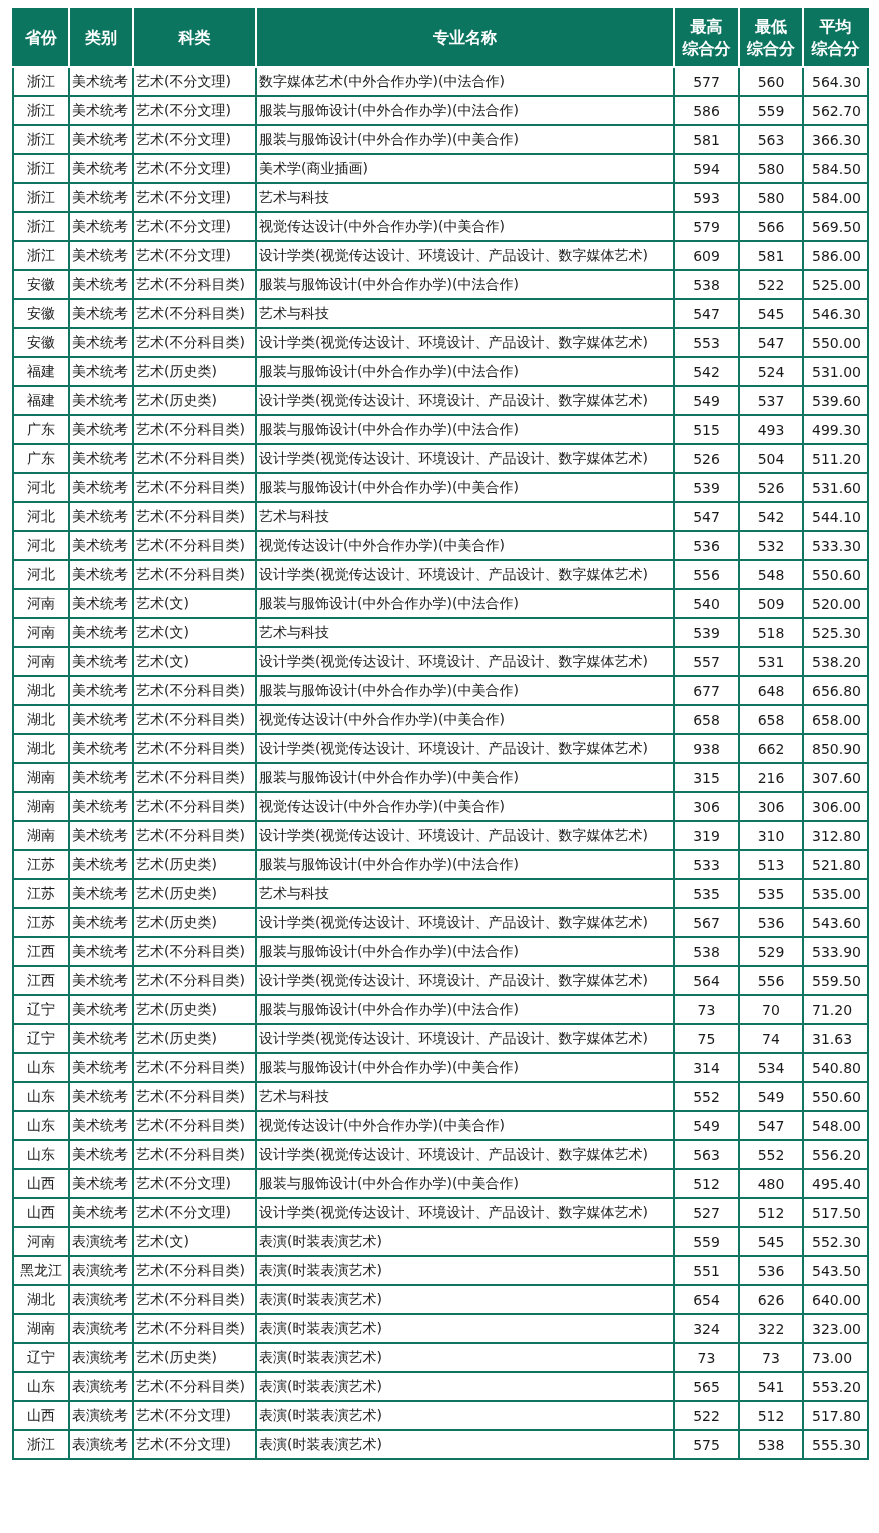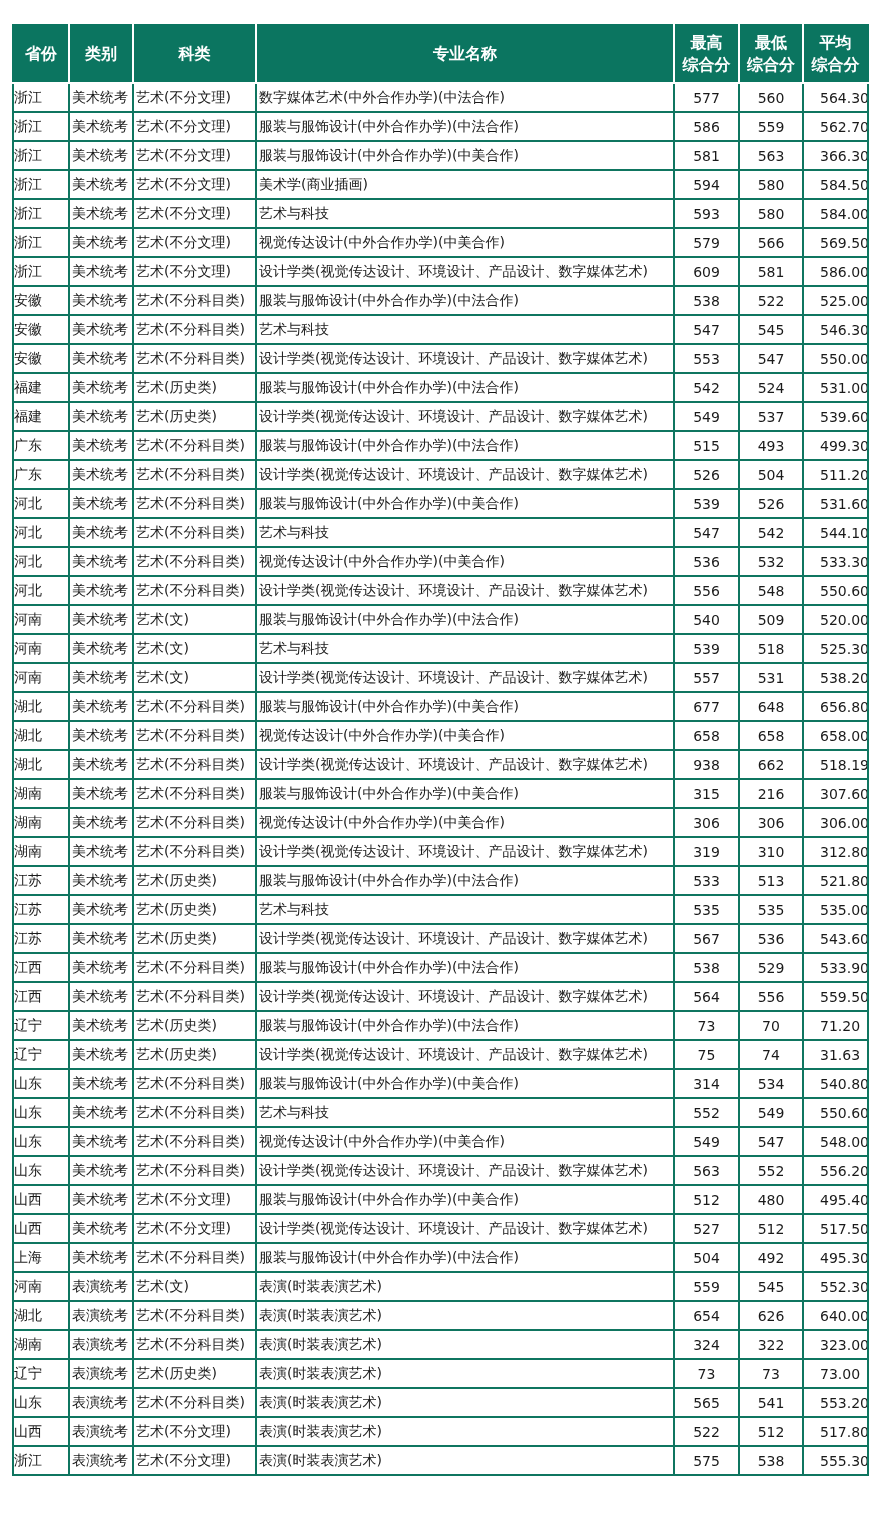--- a/index.html
+++ b/index.html
@@ -1,26 +1,26 @@
 <!DOCTYPE html>
 <html><head>
 <meta charset="utf-8">
 <style>
   html, body { margin: 0; padding: 0; background: #ffffff; }
   body { width: 879px; height: 1533px; position: relative; font-family: "DejaVu Sans", sans-serif; }
-  .wrap { position: absolute; left: 12px; top: 24px; width: 855px; }
+  .wrap { position: absolute; left: 12px; top: 8px; width: 855px; }
   table { border-collapse: collapse; width: 855px; table-layout: fixed; }
   th, td { border: 2px solid #0f7560; padding: 0; height: 27px; font-size: 14px; color: #1a1a1a; white-space: nowrap; overflow: hidden; }
   thead th { background: #0b7560; color: #ffffff; font-weight: bold; font-size: 16px; height: 56px; border-color: #ffffff; border-top-color: #0b7560; line-height: 22px; }
   thead th:first-child { border-left-color: #0b7560; }
   thead th:last-child { border-right-color: #0b7560; }
-  td.c { }
+  td.c { text-align: center; }
   td.l { text-align: left; padding-left: 2px; }
   td.n { text-align: center; }
-  td.avg { text-align: left; padding-left: 16px; }
+  td.avg { text-align: left; padding-left: 8px; }
   col.c1 { width: 56px; } col.c2 { width: 64px; } col.c3 { width: 123px; } col.c4 { width: 418px; }
   col.c5 { width: 65px; } col.c6 { width: 64px; } col.c7 { width: 65px; }
 </style>
 </head>
 <body>
 
 <div class="wrap">
   <table>
     <colgroup>
       <col class="c1">
@@ -250,21 +250,21 @@
           <td class="n">658</td>
           <td class="avg">658.00</td>
         </tr>
         <tr>
           <td class="c">湖北</td>
           <td class="l">美术统考</td>
           <td class="l">艺术(不分科目类)</td>
           <td class="l">设计学类(视觉传达设计、环境设计、产品设计、数字媒体艺术)</td>
           <td class="n">938</td>
           <td class="n">662</td>
-          <td class="avg">518.19</td>
+          <td class="avg">850.90</td>
         </tr>
         <tr>
           <td class="c">湖南</td>
           <td class="l">美术统考</td>
           <td class="l">艺术(不分科目类)</td>
           <td class="l">服装与服饰设计(中外合作办学)(中美合作)</td>
           <td class="n">315</td>
           <td class="n">216</td>
           <td class="avg">307.60</td>
         </tr>
@@ -397,36 +397,36 @@
         <tr>
           <td class="c">山西</td>
           <td class="l">美术统考</td>
           <td class="l">艺术(不分文理)</td>
           <td class="l">设计学类(视觉传达设计、环境设计、产品设计、数字媒体艺术)</td>
           <td class="n">527</td>
           <td class="n">512</td>
           <td class="avg">517.50</td>
         </tr>
         <tr>
-          <td class="c">上海</td>
-          <td class="l">美术统考</td>
-          <td class="l">艺术(不分科目类)</td>
-          <td class="l">服装与服饰设计(中外合作办学)(中法合作)</td>
-          <td class="n">504</td>
-          <td class="n">492</td>
-          <td class="avg">495.30</td>
-        </tr>
-        <tr>
           <td class="c">河南</td>
           <td class="l">表演统考</td>
           <td class="l">艺术(文)</td>
           <td class="l">表演(时装表演艺术)</td>
           <td class="n">559</td>
           <td class="n">545</td>
           <td class="avg">552.30</td>
+        </tr>
+        <tr>
+          <td class="c">黑龙江</td>
+          <td class="l">表演统考</td>
+          <td class="l">艺术(不分科目类)</td>
+          <td class="l">表演(时装表演艺术)</td>
+          <td class="n">551</td>
+          <td class="n">536</td>
+          <td class="avg">543.50</td>
         </tr>
         <tr>
           <td class="c">湖北</td>
           <td class="l">表演统考</td>
           <td class="l">艺术(不分科目类)</td>
           <td class="l">表演(时装表演艺术)</td>
           <td class="n">654</td>
           <td class="n">626</td>
           <td class="avg">640.00</td>
         </tr>

